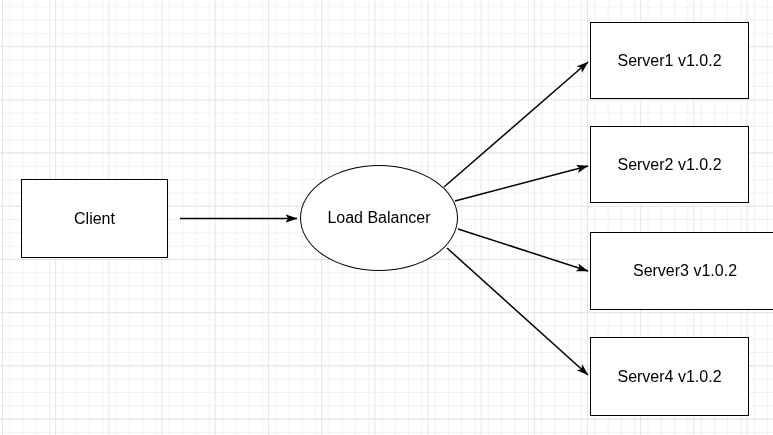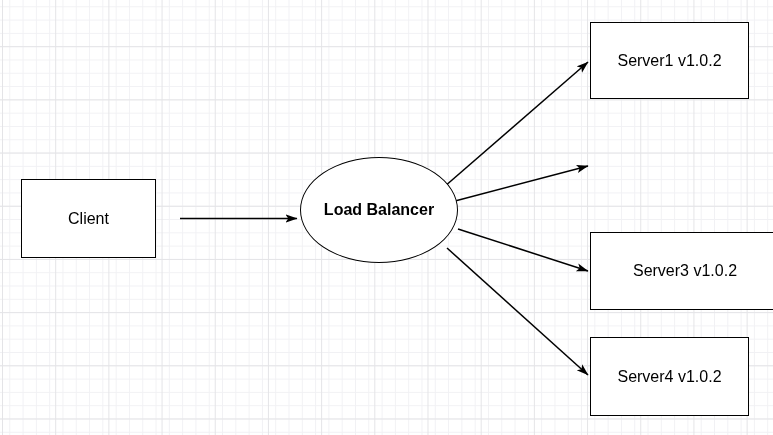--- a/index.html
+++ b/index.html
@@ -48,22 +48,22 @@
     justify-content: center;
     font-size: 16px;
     line-height: 1.2;
     color: #000000;
     text-align: right;
   }
   .node.ellipse {
     border-radius: 50%;
   }
   
-  .node-client   { left: 21px;  top: 179px; width: 135px; height: 79px; }
-  .node-lb       { left: 300px; top: 157px; width: 158px; height: 106px; font-weight: bold; }
+  .node-client   { left: 21px;  top: 179px; width: 147px; height: 79px; }
+  .node-lb       { left: 300px; top: 165px; width: 158px; height: 106px; }
   .node-server1  { left: 590px; top: 22px;  width: 159px; height: 77px; }
   .node-server2  { left: 590px; top: 126px; width: 159px; height: 77px; }
   .node-server3  { left: 590px; top: 232px; width: 190px; height: 78px; }
   .node-server4  { left: 590px; top: 337px; width: 159px; height: 79px; }
 </style>
 </head>
 <body>
 
 <div class="canvas">
 
@@ -85,20 +85,23 @@
   </div>
 
   <div class="node ellipse node-lb">
     <span>Load Balancer</span>
   </div>
 
   <div class="node node-server1">
     <span>Server1 v1.0.2</span>
   </div>
 
+  <div class="node node-server2">
+    <span>Server2 v1.0.2</span>
+  </div>
 
   <div class="node node-server3">
     <span>Server3 v1.0.2</span>
   </div>
 
   <div class="node node-server4">
     <span>Server4 v1.0.2</span>
   </div>
 
 </div>

